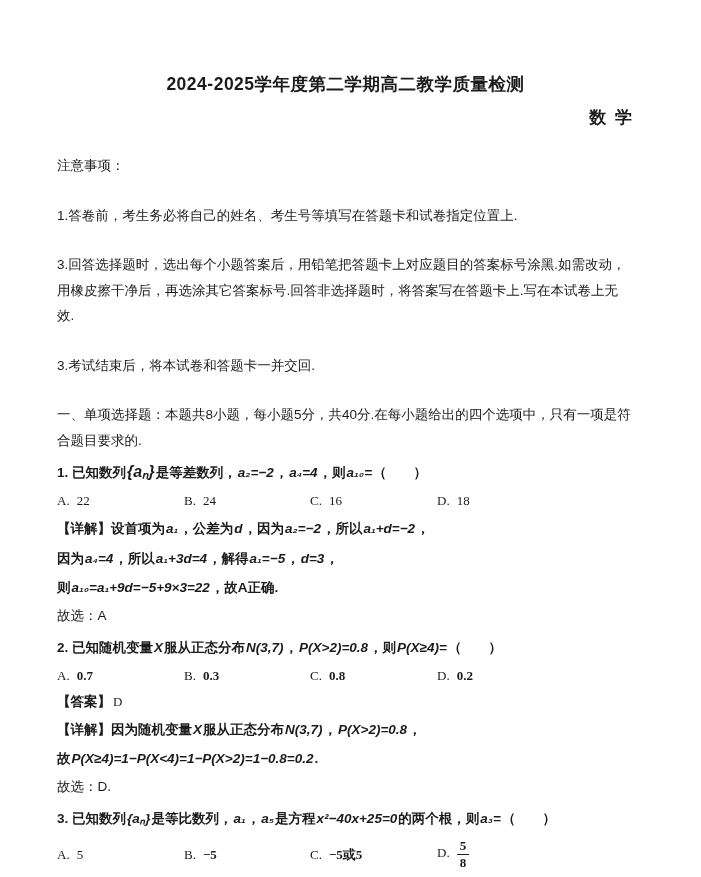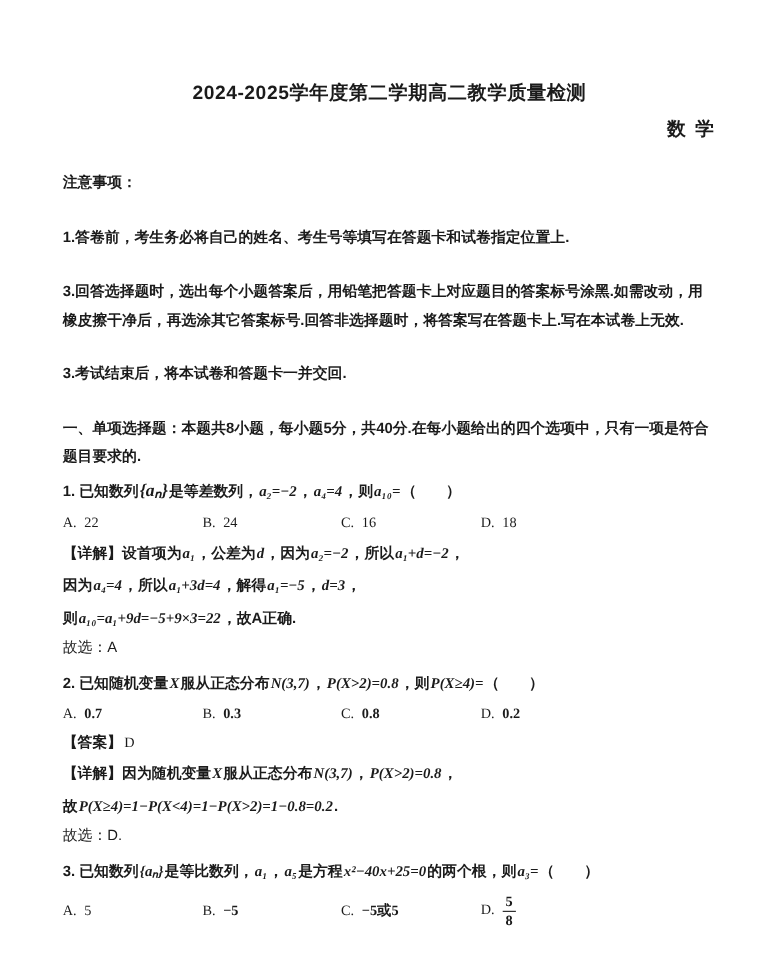--- a/index.html
+++ b/index.html
@@ -3,35 +3,35 @@
 <meta charset="utf-8">
 <style>
   html, body { margin: 0; padding: 0; }
   body {
     width: 701px; height: 877px;
     background: #ffffff;
     color: #1b1b1b;
     font-family: "Liberation Sans", "DejaVu Sans", sans-serif;
     overflow: hidden;
   }
-  .doc { padding: 72px 50px 0 57px; font-size: 13.5px; }
+  .doc { padding: 72px 67px 0 57px; font-size: 13.5px; }
   .title {
     font-size: 17.5px; font-weight: bold; text-align: center;
     margin: 0 0 10px 0; letter-spacing: 0.5px;
   }
   .subject {
     font-size: 17px; font-weight: bold; text-align: right;
     margin: 0 0 10px 0; letter-spacing: 2px;
   }
   p { margin: 0; }
   .b { font-weight: bold; }
-  .line { line-height: 25.5px; font-weight: bold; margin-top: 24px; }
+  .line { line-height: 25.5px; font-weight: normal; margin-top: 24px; }
   .stem { line-height: 30px; font-weight: bold; margin-top: 4px; }
   .m {
-    font-family: Liberation Serif, serif;
+    font-family: Liberation Sans, sans-serif;
     font-style: italic; font-weight: bold;
     padding: 0 1px;
     text-align: right;
   }
   .big { font-size: 16px; }
   .opts {
     display: grid;
     grid-template-columns: 127px 126px 127px 1fr;
     line-height: 26px;
     font-family: "Liberation Serif", "DejaVu Serif", serif;

